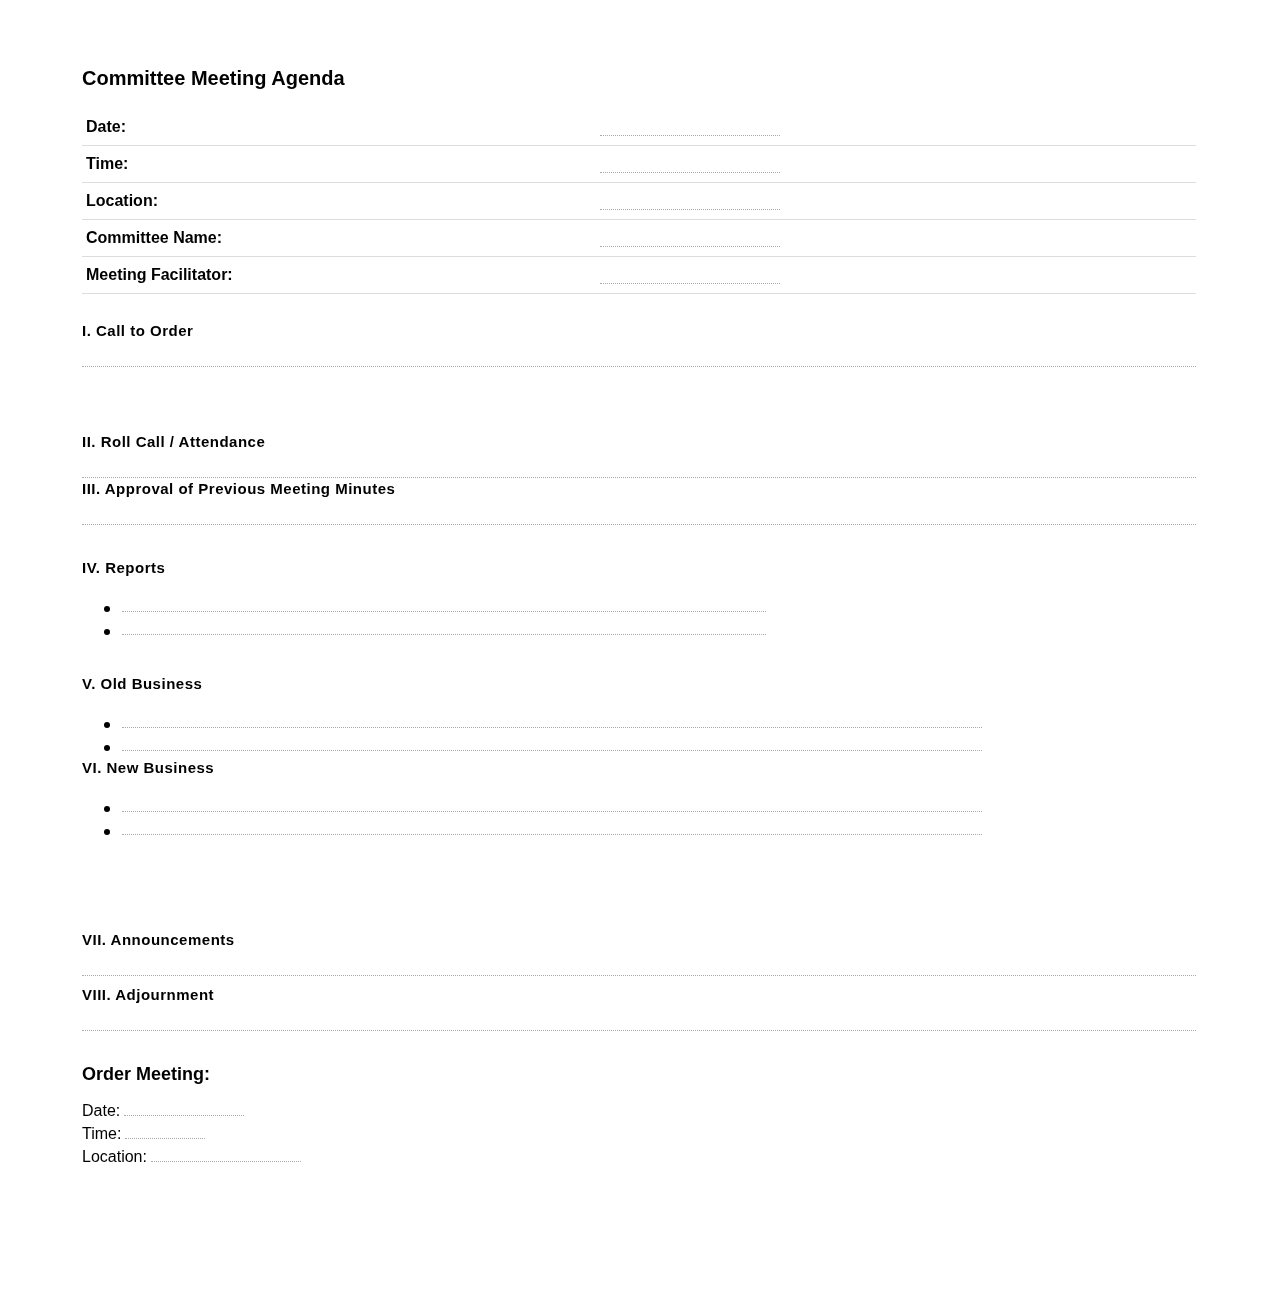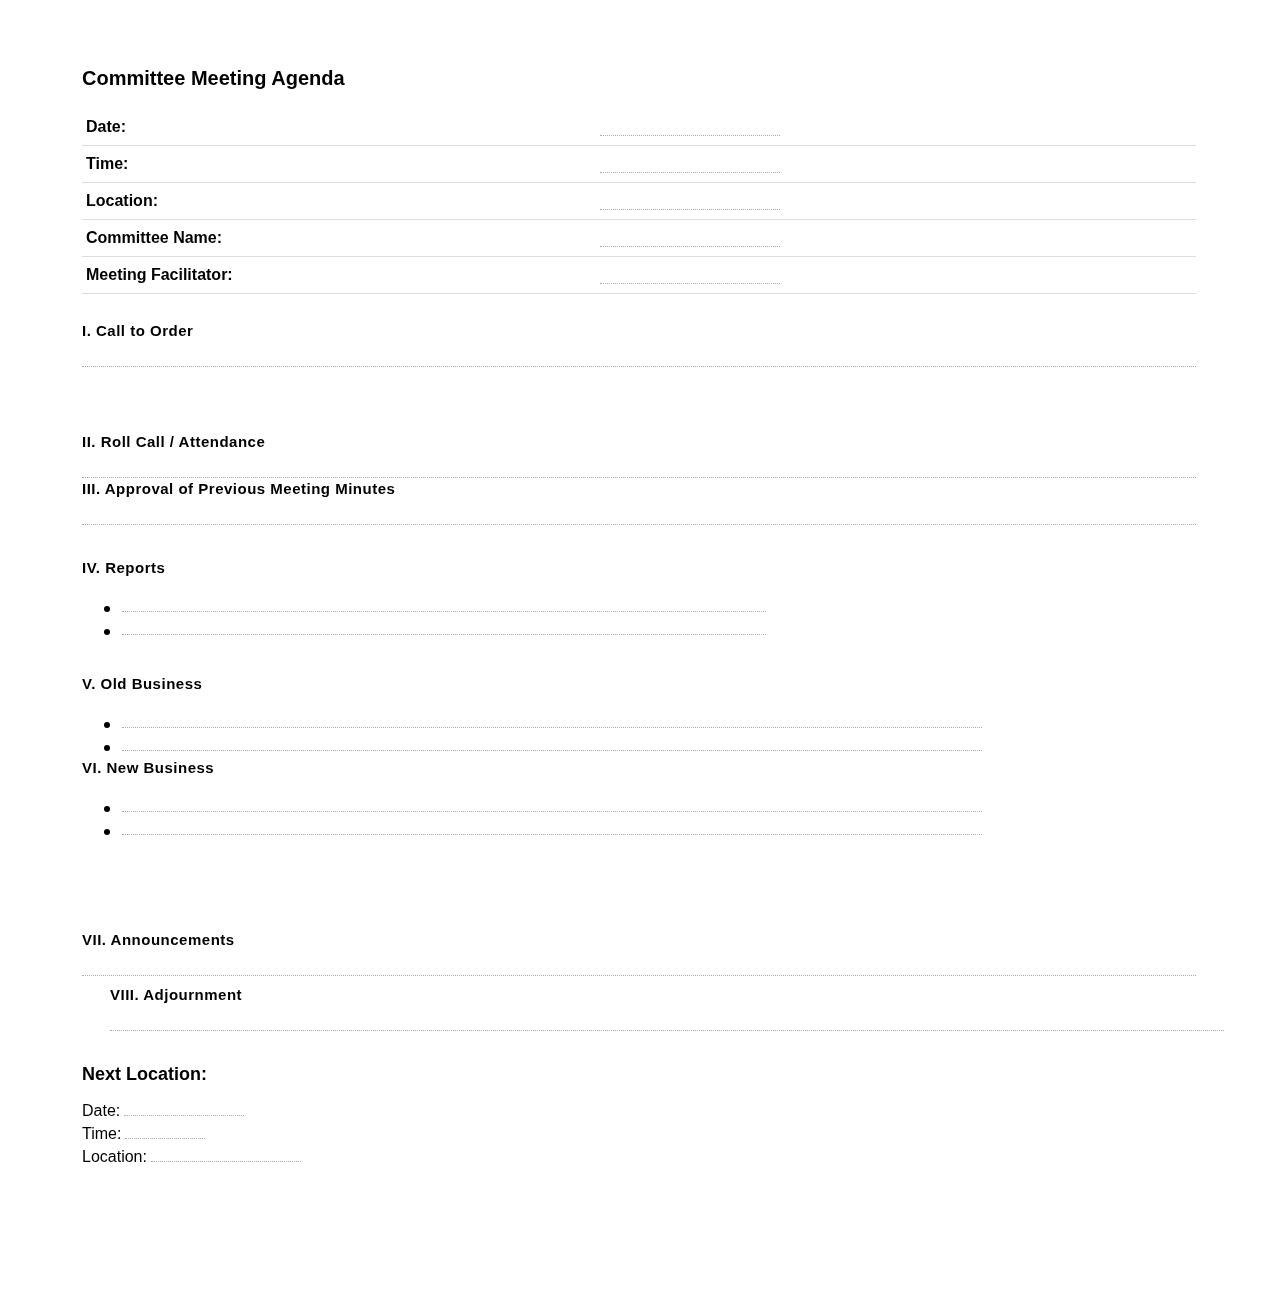--- a/index.html
+++ b/index.html
@@ -220,27 +220,27 @@
         <span class="bullet-line" style="width:860px;"></span>
       </li>
     </ul>
   </div>
 
   <div class="section" style="top:928px;">
     <h2>VII. Announcements</h2>
     <div class="divider" style="top:47px;"></div>
   </div>
 
-  <div class="section" style="top:983px;margin-left:28px;">
+  <div class="section" style="top:983px;">
     <h2>VIII. Adjournment</h2>
     <div class="divider" style="top:47px;"></div>
   </div>
 
   <div class="next-meeting">
-    <h3>Next Location:</h3>
+    <h3>Order Meeting:</h3>
     <div class="nm-row" style="top:38px;">
       <span class="nm-label">Date:</span><span class="nm-blank" style="width:120px;"></span>
     </div>
     <div class="nm-row" style="top:61px;">
       <span class="nm-label">Time:</span><span class="nm-blank" style="width:80px;"></span>
     </div>
     <div class="nm-row" style="top:84px;">
       <span class="nm-label">Location:</span><span class="nm-blank" style="width:150px;"></span>
     </div>
   </div>

